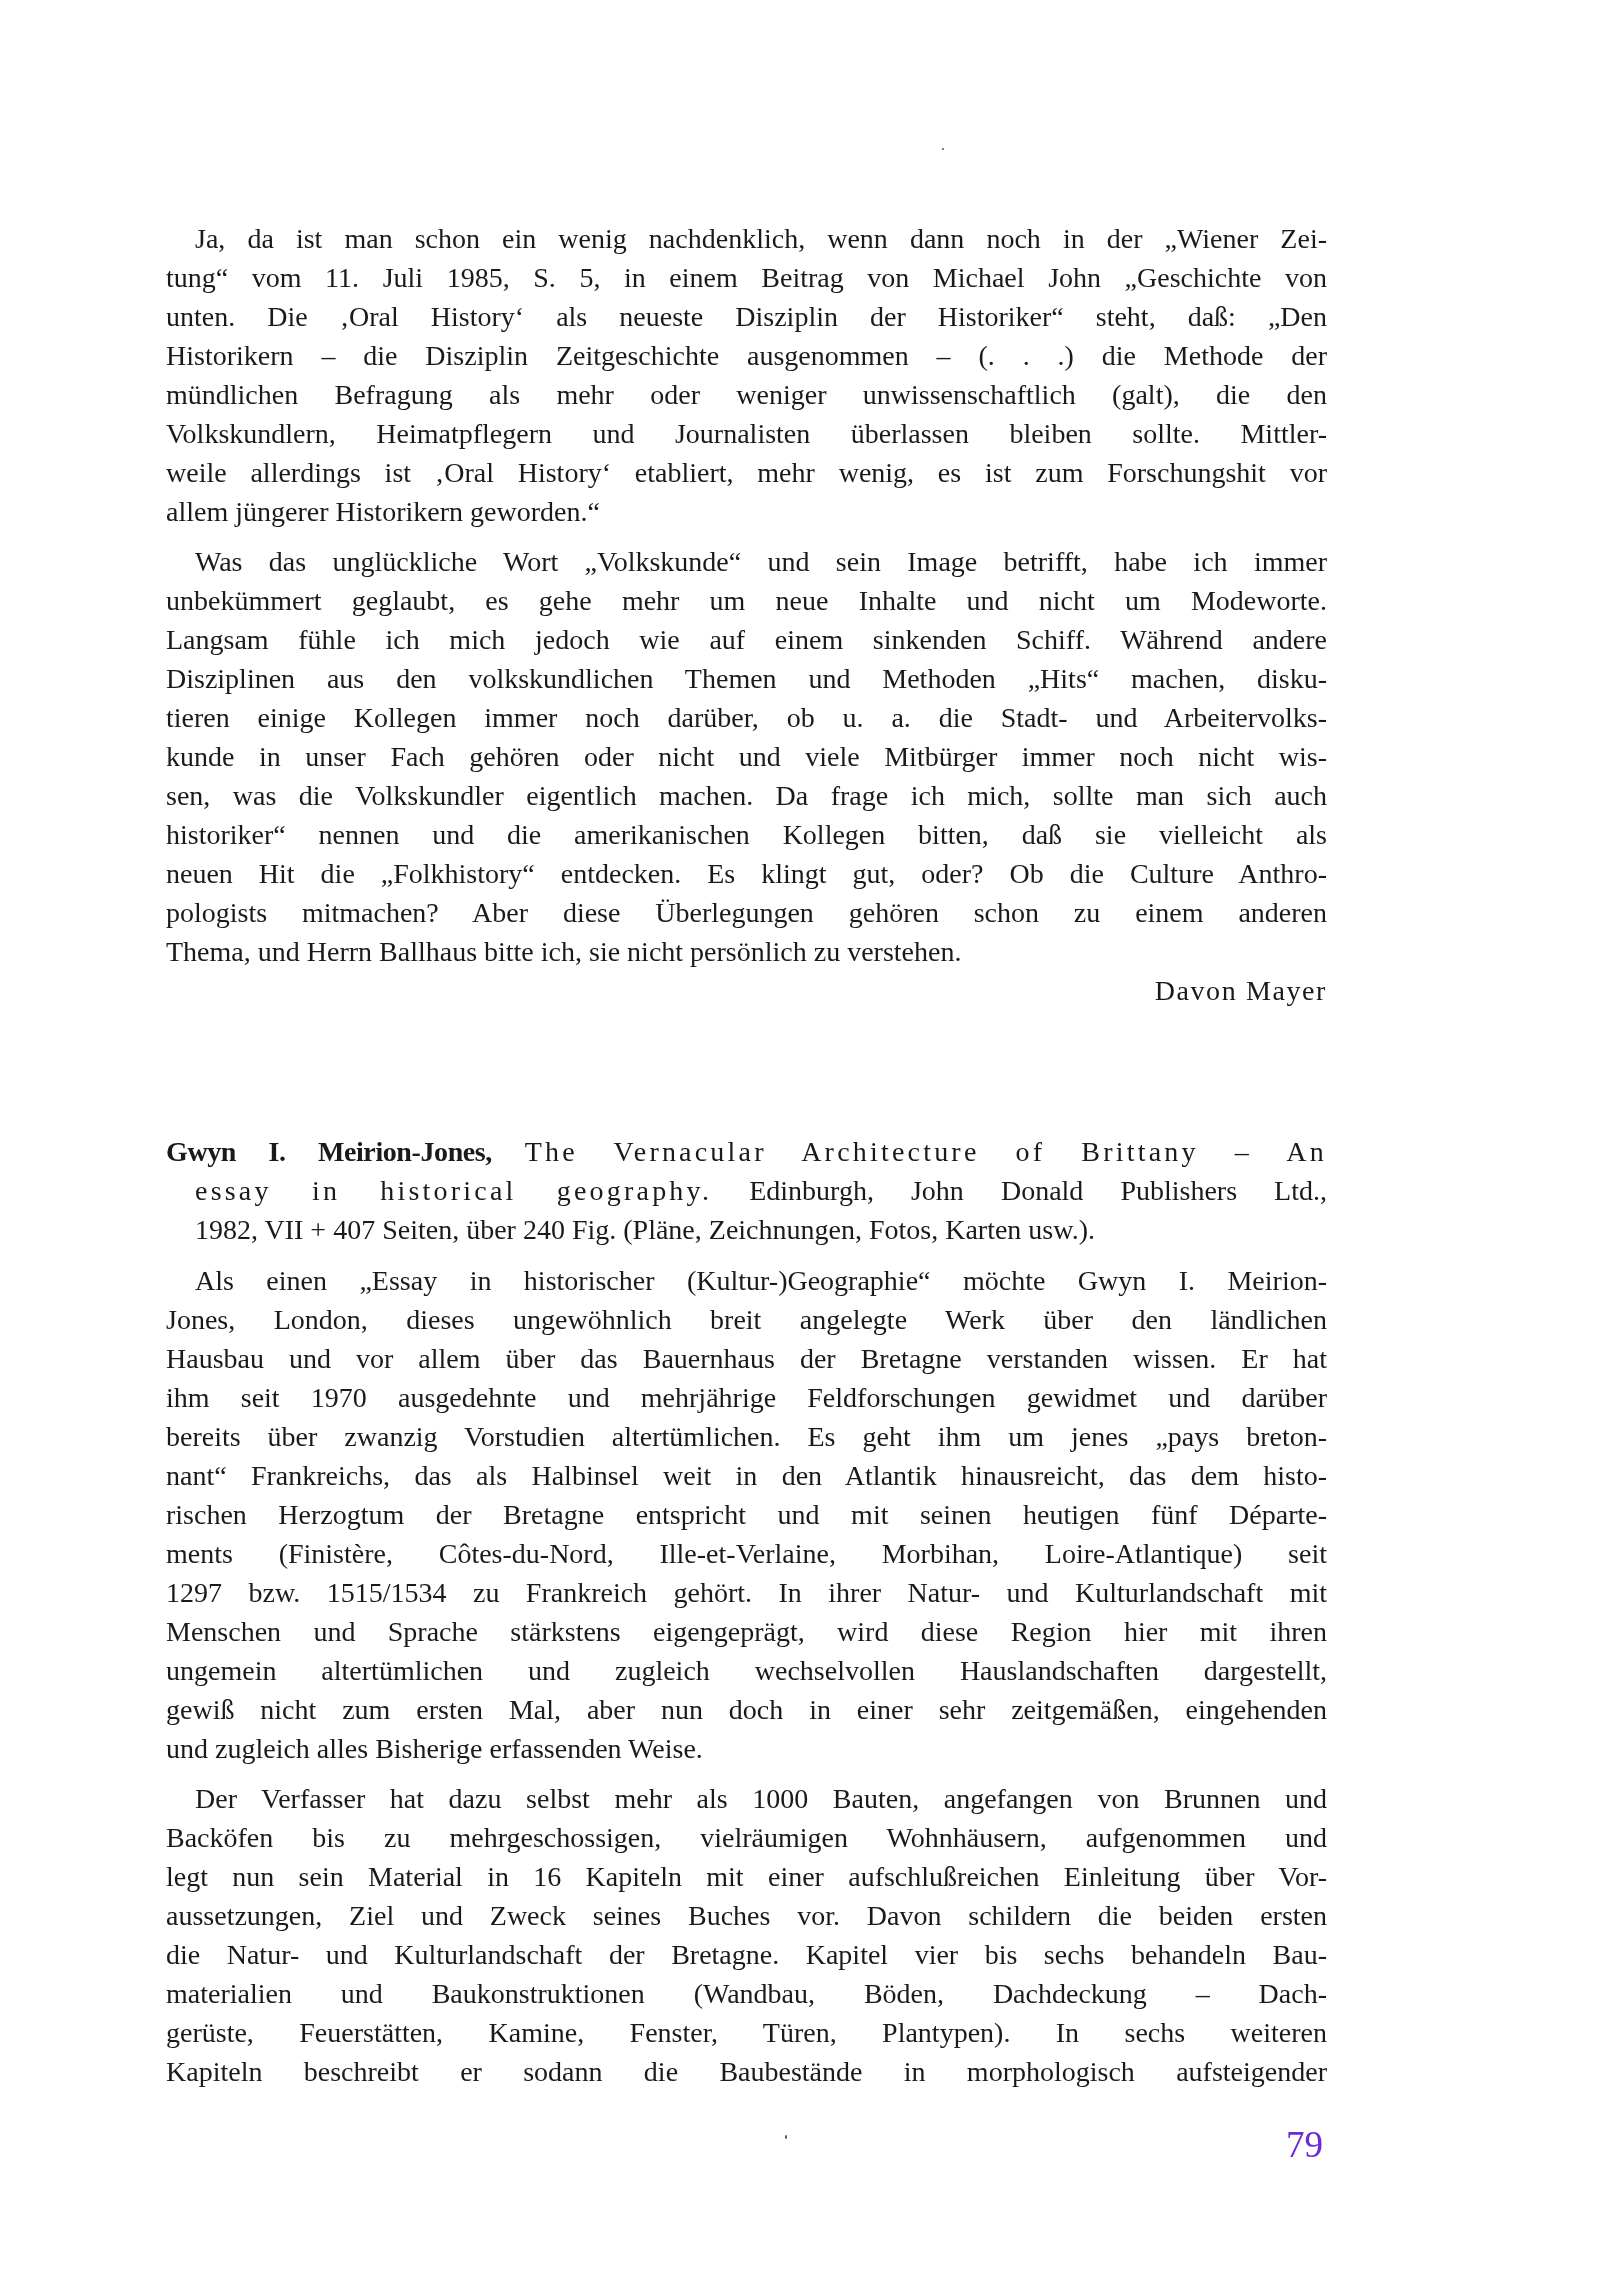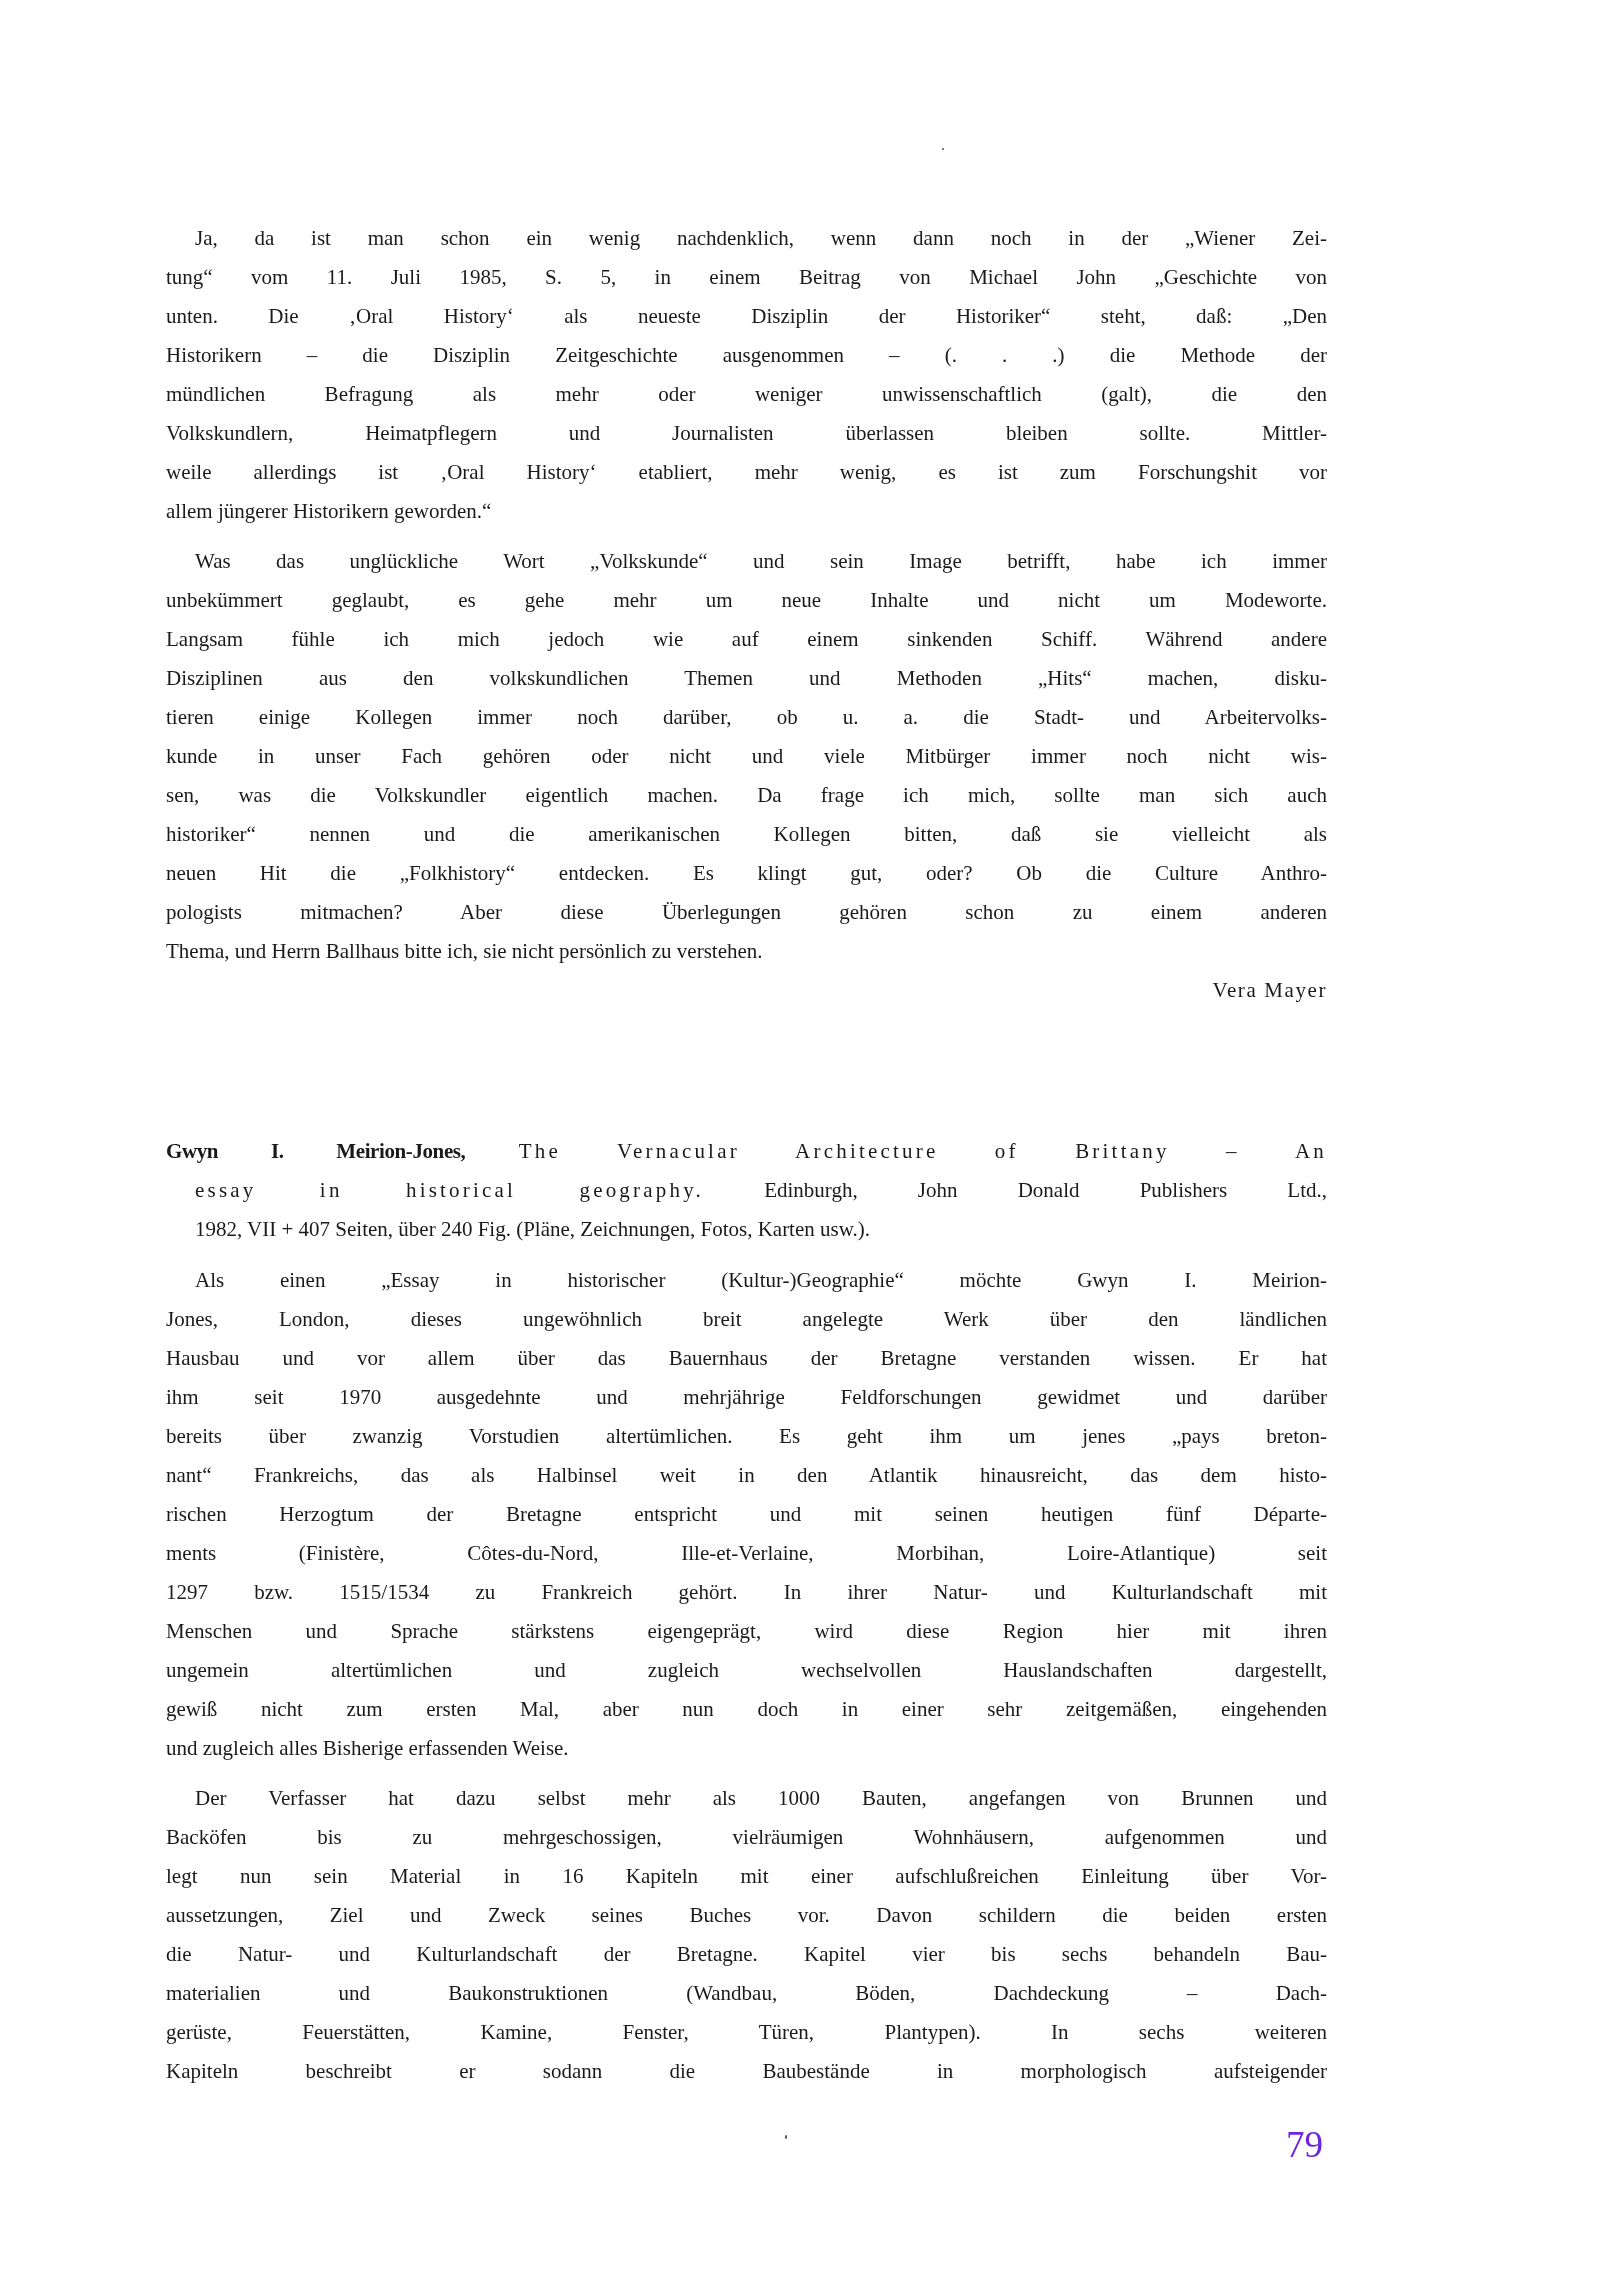--- a/index.html
+++ b/index.html
@@ -4,21 +4,21 @@
 <style>
   html, body { margin: 0; padding: 0; background: #ffffff; }
   body { width: 1623px; height: 2295px; position: relative; overflow: hidden; }
   .page {
     position: absolute; left: 0; top: 0; width: 1623px; height: 2295px;
     background: #ffffff; color: #1a1a1a;
     font-family: "Liberation Serif", "DejaVu Serif", serif;
   }
   .column {
     position: absolute; left: 166px; top: 219px; width: 1161px;
-    font-size: 21px; line-height: 39px;
+    font-size: 28px; line-height: 39px;
   }
   .line {
     display: block; white-space: nowrap; text-align: justify;
     text-align-last: justify; height: 39px; overflow: visible;
   }
   .line.last { text-align-last: left; }
   .line.indent { padding-left: 29px; }
   .line.hang { padding-left: 29px; }
   .para-gap { height: 11.4px; }
   .signature { text-align: right; letter-spacing: 1.6px; height: 39px; display:block; }
@@ -59,21 +59,21 @@
         <span class="line">Langsam fühle ich mich jedoch wie auf einem sinkenden Schiff. Während andere</span>
         <span class="line">Disziplinen aus den volkskundlichen Themen und Methoden „Hits“ machen, disku-</span>
         <span class="line">tieren einige Kollegen immer noch darüber, ob u. a. die Stadt- und Arbeitervolks-</span>
         <span class="line">kunde in unser Fach gehören oder nicht und viele Mitbürger immer noch nicht wis-</span>
         <span class="line">sen, was die Volkskundler eigentlich machen. Da frage ich mich, sollte man sich auch</span>
         <span class="line">historiker“ nennen und die amerikanischen Kollegen bitten, daß sie vielleicht als</span>
         <span class="line">neuen Hit die „Folkhistory“ entdecken. Es klingt gut, oder? Ob die Culture Anthro-</span>
         <span class="line">pologists mitmachen? Aber diese Überlegungen gehören schon zu einem anderen</span>
         <span class="line last">Thema, und Herrn Ballhaus bitte ich, sie nicht persönlich zu verstehen.</span>
       </div>
-      <span class="signature">Vera Mayer</span>
+      <span class="signature">Davon Mayer</span>
     </div>
 
     <div class="section-gap"></div>
 
     <div>
       <div>
         <span class="line"><b class="author">Gwyn I. Meirion-Jones,</b> <span class="spaced">The Vernacular Architecture of Brittany – An</span></span>
         <span class="line hang"><span class="spaced">essay in historical geography.</span> <span>Edinburgh, John Donald Publishers Ltd.,</span></span>
         <span class="line hang last">1982, VII + 407 Seiten, über 240 Fig. (Pläne, Zeichnungen, Fotos, Karten usw.).</span>
       </div>

